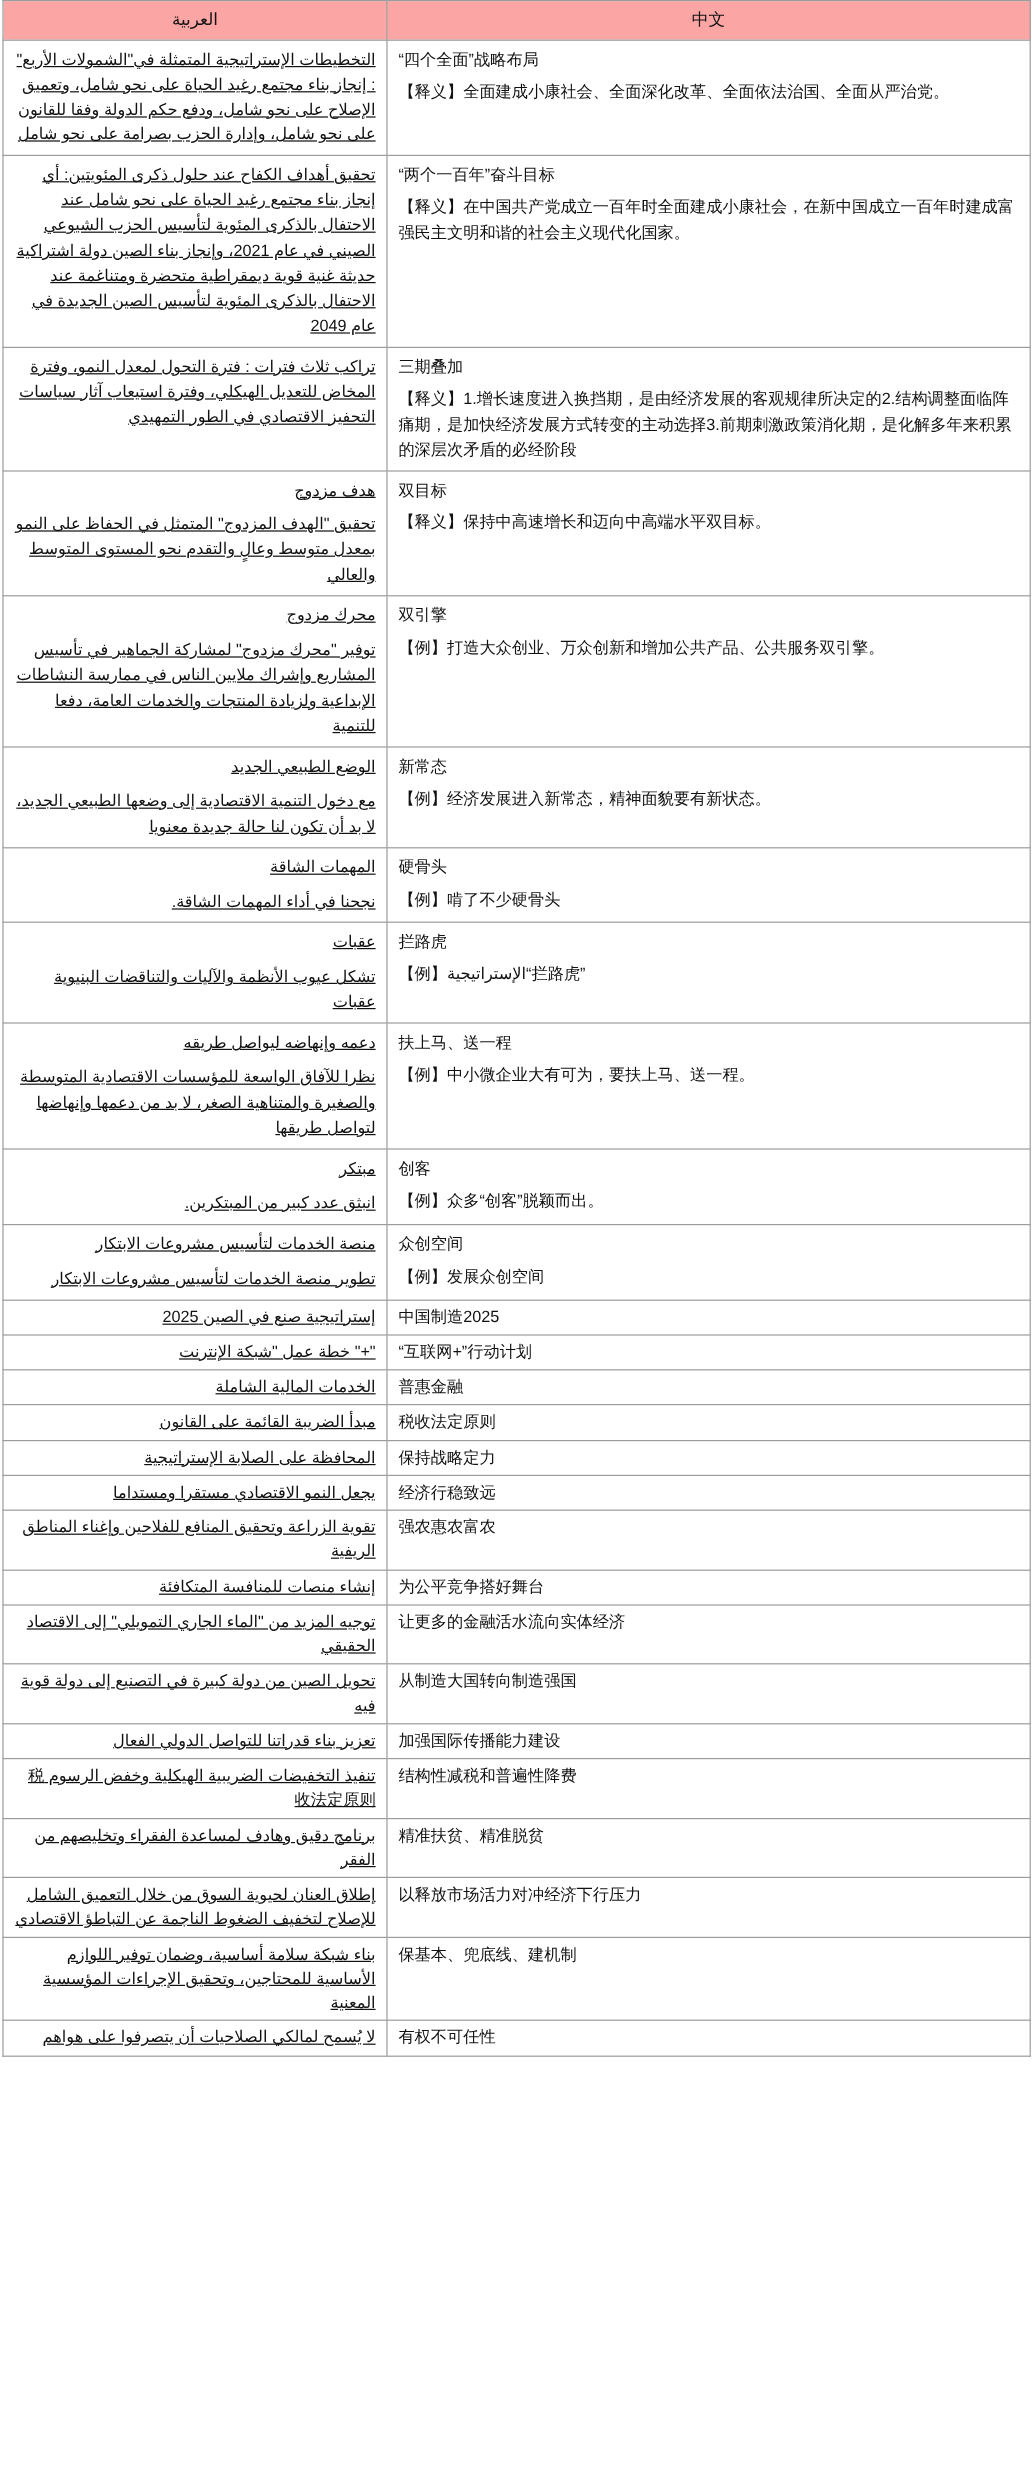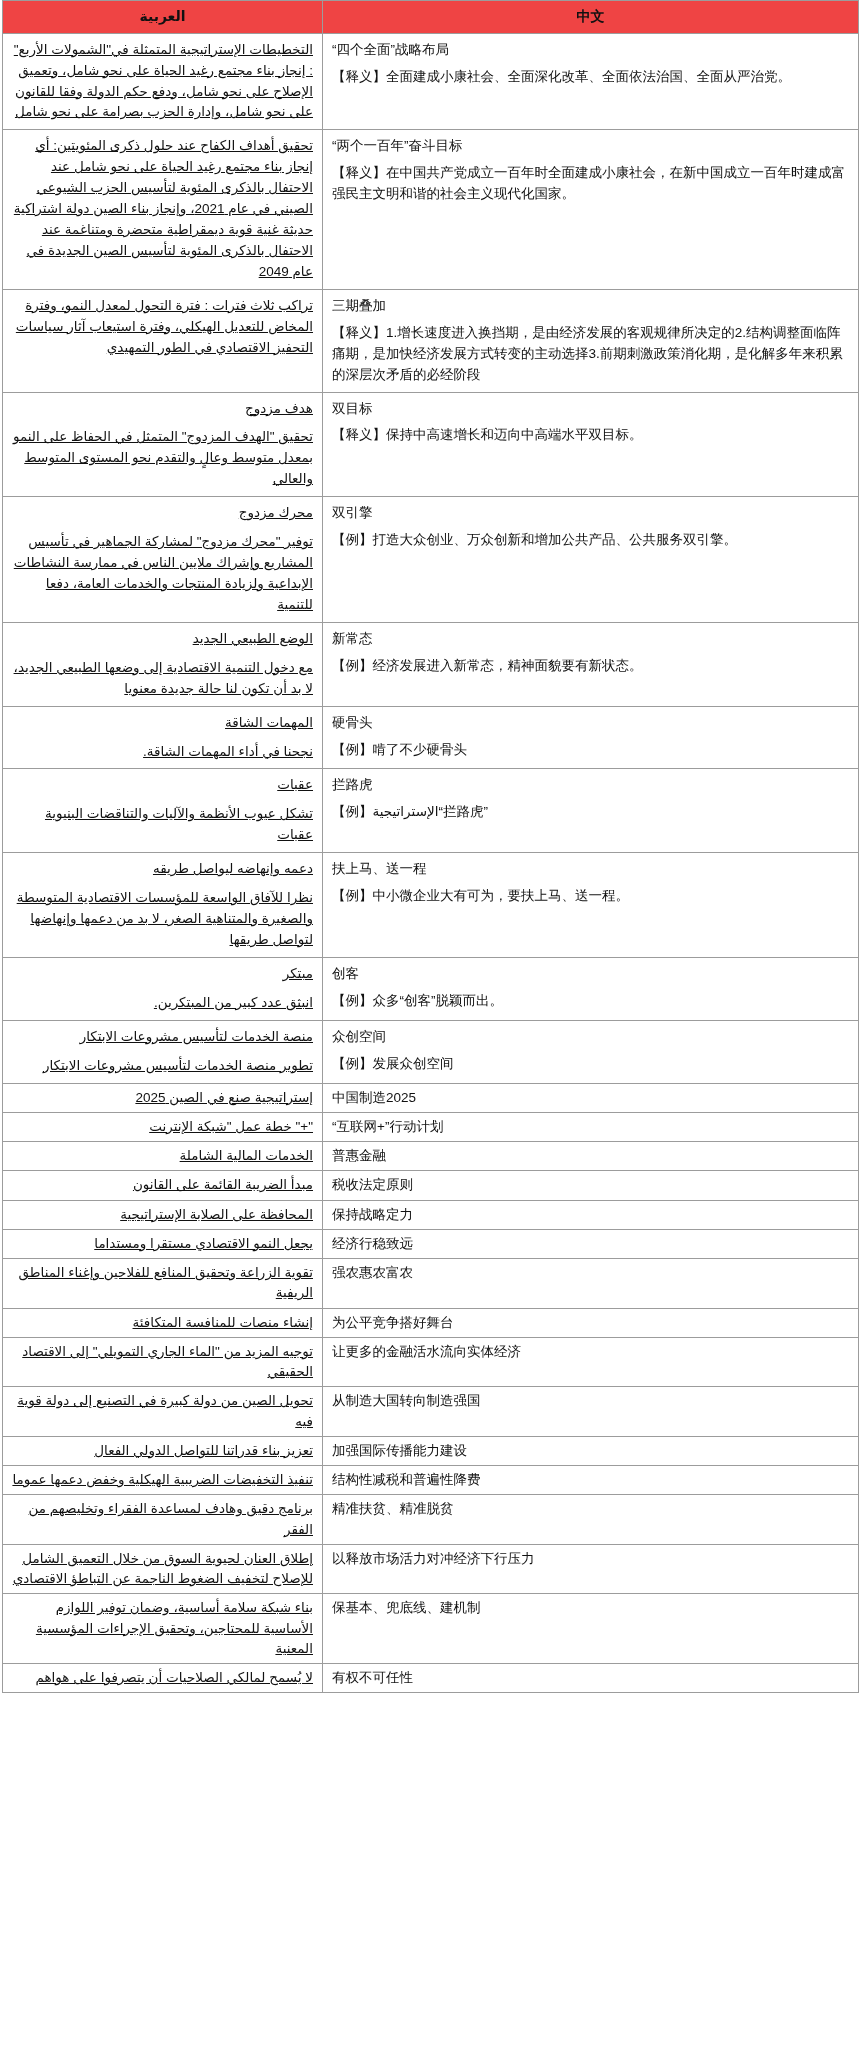--- a/index.html
+++ b/index.html
@@ -29,24 +29,24 @@
   table.glossary th,
   table.glossary td {
     border: 1px solid #9c9c9c;
     vertical-align: top;
     padding: 6px 9px;
     font-size: 13.5px;
     line-height: 1.55;
   }
   table.glossary th {
     text-align: center;
-    font-weight: bold;
+    font-weight: normal;
     font-size: 14px;
     padding: 5px 9px;
-    background: #ef4444;
+    background: #fca5a5;
   }
   td.ar {
     direction: rtl;
     text-align: right;
     font-size: 13px;
     line-height: 1.75;
     text-decoration: underline;
   }
   td.zh {
     direction: ltr;
@@ -238,21 +238,21 @@
         </tr>
         <tr class="compact">
           <td class="ar">تحويل الصين من دولة كبيرة في التصنيع إلى دولة قوية فيه</td>
           <td class="zh">从制造大国转向制造强国</td>
         </tr>
         <tr class="compact">
           <td class="ar">تعزيز بناء قدراتنا للتواصل الدولي الفعال</td>
           <td class="zh">加强国际传播能力建设</td>
         </tr>
         <tr class="compact">
-          <td class="ar">تنفيذ التخفيضات الضريبية الهيكلية وخفض دعمها عموما</td>
+          <td class="ar">تنفيذ التخفيضات الضريبية الهيكلية وخفض الرسوم 税收法定原则</td>
           <td class="zh">结构性减税和普遍性降费</td>
         </tr>
         <tr class="compact">
           <td class="ar">برنامج دقيق وهادف لمساعدة الفقراء وتخليصهم من الفقر</td>
           <td class="zh">精准扶贫、精准脱贫</td>
         </tr>
         <tr class="compact">
           <td class="ar">إطلاق العنان لحيوية السوق من خلال التعميق الشامل للإصلاح لتخفيف الضغوط الناجمة عن التباطؤ الاقتصادي</td>
           <td class="zh">以释放市场活力对冲经济下行压力</td>
         </tr>

